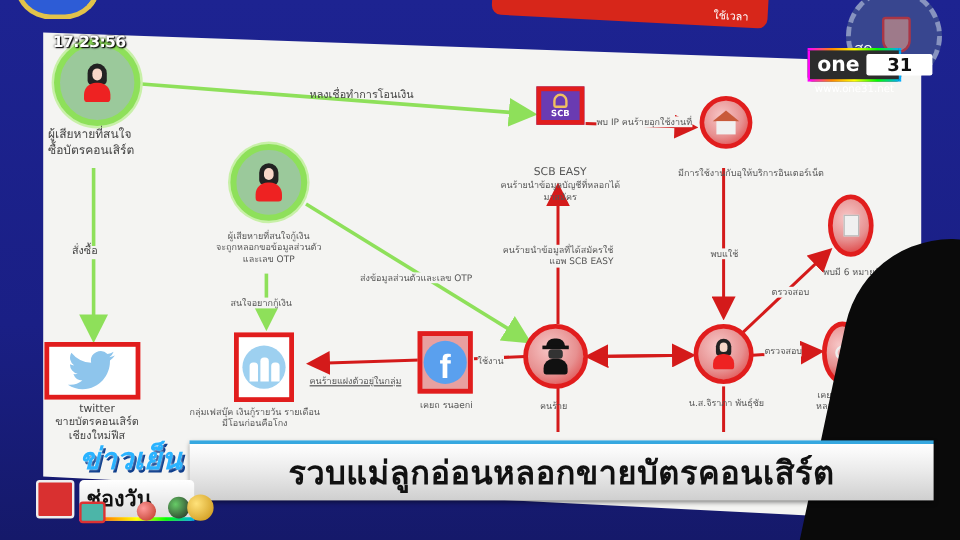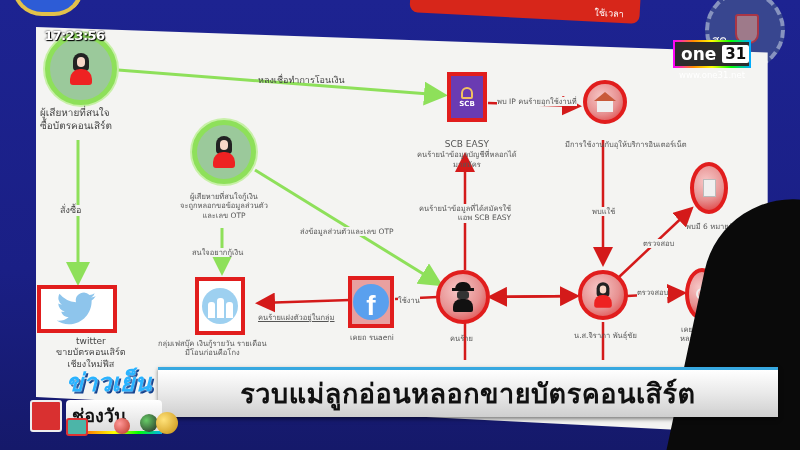--- a/index.html
+++ b/index.html
@@ -19,21 +19,21 @@
   .sq { position: absolute; border: 4px solid #e11d1d; background: #fff; display:flex; align-items:center; justify-content:center; }
   .lbl { position: absolute; font-size: 9px; color: #444; text-align: center; line-height: 1.25; white-space: nowrap; }
   .lbl.sm { font-size: 7.5px; color: #555; }
   .woman { width: 22px; height: 32px; position: relative; }
   .woman .hair { position:absolute; left:3px; top:0; width:16px; height:18px; background:#222; border-radius: 8px 8px 4px 4px; }
   .woman .face { position:absolute; left:7px; top:4px; width:8px; height:10px; background:#f7d7c8; border-radius: 4px; }
   .woman .body { position:absolute; left:0; top:16px; width:22px; height:16px; background:#e22; border-radius: 10px 10px 3px 3px; }
   .time { position: absolute; left: 44px; top: 28px; color: #fff; font-size: 13px; font-weight: bold; text-shadow: 0 0 2px #000, 1px 1px 1px #000; letter-spacing: -0.5px; }
   .live { position:absolute; left: 712px; top: 30px; color: #fff; font-size: 12px; }
   .one31 { position: absolute; left: 673px; top: 40px; width: 78px; height: 28px; background: #2c2c2c; border: 2px solid; border-image: linear-gradient(90deg,#f0f,#f80,#ff0,#0f0,#0af) 1; border-radius: 4px; color:#fff; display:flex; align-items:center; padding-left: 6px; font-weight: bold; font-size: 17px; }
-  .one31 .num { background:#fff; color:#111; margin-left: 6px; padding: 0 3px; font-size: 15px; border-radius: 2px; }
+  .one31 .num { background:#fff; color:#111; margin-left: 6px; padding: 0 17px; font-size: 15px; border-radius: 2px; }
   .url { position:absolute; left: 679px; top: 70px; color:#fff; font-size: 8.5px; }
   .person-shadow { position:absolute; left: 690px; top: 200px; width: 200px; height: 300px; background: #0a0a0a; border-radius: 90px 0 0 0; transform: rotate(12deg); }
   .lower-third { position: absolute; left: 158px; top: 367px; width: 620px; height: 50px;
     background: linear-gradient(180deg, #ffffff 0%, #e9e9e9 50%, #cfcfcf 100%); border-top: 3px solid #37a8e0; box-shadow: 0 2px 4px rgba(0,0,0,.5); display:flex; align-items:center; justify-content:center; }
   .lower-third span { font-size: 27px; font-weight: bold; color: #111; letter-spacing: 0.5px; }
   .show-logo { position: absolute; left: 66px; top: 362px; width: 96px; }
   .show-logo .l1 { font-size: 25px; font-weight: bold; color: #2ab3ff; text-shadow: 0 0 2px #fff, 2px 2px 0 #0a3b8a; font-style: italic; }
   .show-logo .l2 { margin-top: -2px; background: linear-gradient(180deg,#fff,#ddd); color: #111; font-size: 18px; font-weight: bold; padding: 1px 6px; border-radius: 4px; border-bottom: 3px solid; border-image: linear-gradient(90deg,#f0f,#f80,#ff0,#0f0,#0af) 1; }
   .gift { position:absolute; border-radius: 3px; }
   .ball { position:absolute; border-radius: 50%; }
@@ -107,21 +107,21 @@
     <div>และเลข OTP</div>
   </div>
   <div class="lbl sm" style="left:192px;top:248px;background:#f4f4f2;">สนใจอยากกู้เงิน</div>
   <div class="lbl sm" style="left:300px;top:227px;background:#f4f4f2;">ส่งข้อมูลส่วนตัวและเลข OTP</div>
 
   <div class="sq" style="left:37px;top:285px;width:80px;height:48px;">
     <svg width="44" height="34" viewBox="0 0 24 20">
         <path d="M23 2.5a9 9 0 0 1-2.7.8A4.7 4.7 0 0 0 22.4.7a9.4 9.4 0 0 1-3 1.1A4.7 4.7 0 0 0 11.4 6 13.3 13.3 0 0 1 1.7 1.1a4.7 4.7 0 0 0 1.4 6.3 4.6 4.6 0 0 1-2.1-.6v.1a4.7 4.7 0 0 0 3.8 4.6 4.7 4.7 0 0 1-2.1.1 4.7 4.7 0 0 0 4.4 3.2A9.4 9.4 0 0 1 0 16.8 13.3 13.3 0 0 0 7.2 19c8.6 0 13.4-7.2 13.4-13.4v-.6A9.5 9.5 0 0 0 23 2.5z" fill="#8ec5ec"></path>
       </svg>
   </div>
-  <div class="lbl" style="left:56px;top:336px;">
+  <div class="lbl" style="left:46px;top:336px;">
     <div>twitter</div>
     <div>ขายบัตรคอนเสิร์ต</div>
     <div>เชียงใหม่ฟีส</div>
   </div>
 
   <div class="sq" style="left:195px;top:277px;width:50px;height:58px;">
     <div style="width:36px;height:36px;border-radius:50%;background:#9dd0f0;display:flex;align-items:flex-end;justify-content:center;gap:2px;padding-bottom:6px;">
       <span style="width:7px;height:16px;background:#fff;border-radius:3px 3px 0 0;"></span>
       <span style="width:7px;height:20px;background:#fff;border-radius:3px 3px 0 0;"></span>
       <span style="width:7px;height:16px;background:#fff;border-radius:3px 3px 0 0;"></span>
@@ -142,21 +142,21 @@
   <div class="node red" style="left:436px;top:270px;width:54px;height:54px;">
     <div style="position:relative;width:22px;height:30px;">
       <div style="position:absolute;left:3px;top:0;width:16px;height:7px;background:#111;border-radius:8px 8px 0 0;"></div>
       <div style="position:absolute;left:0;top:6px;width:22px;height:3px;background:#111;"></div>
       <div style="position:absolute;left:5px;top:9px;width:12px;height:8px;background:#333;border-radius:3px;"></div>
       <div style="position:absolute;left:1px;top:17px;width:20px;height:13px;background:#111;border-radius:8px 8px 2px 2px;"></div>
     </div>
   </div>
   <div class="lbl sm" style="left:450px;top:334px;">คนร้าย</div>
 
-  <div class="sq" style="left:447px;top:72px;width:40px;height:50px;background:#6a3bb2;border-color:#e11d1d;">
+  <div class="sq" style="left:447px;top:72px;width:40px;height:32px;background:#6a3bb2;border-color:#e11d1d;">
     <div style="color:#fff;font-size:7px;font-weight:bold;text-align:center;line-height:1;">
       <div style="width:12px;height:12px;margin:0 auto 2px;border:2px solid #f0c060;border-radius:6px 6px 2px 2px;"></div>SCB
     </div>
   </div>
   <div class="lbl sm" style="left:417px;top:123px;">
     <div style="font-size:9px;margin-top:16px;">SCB EASY</div>
     <div>คนร้ายนำข้อมูลบัญชีที่หลอกได้</div>
     <div>มาสมัคร</div>
   </div>
   <div class="lbl sm" style="left:419px;top:204px;background:#f4f4f2;text-align:right;">

